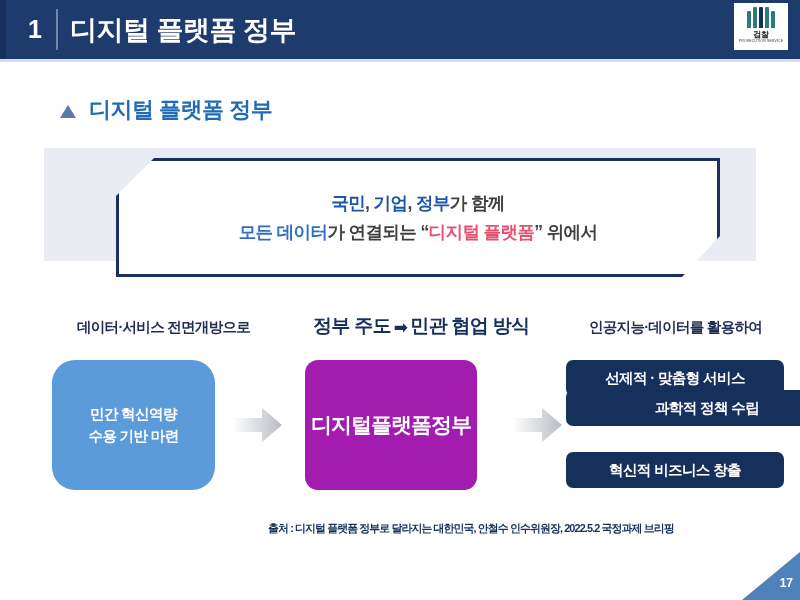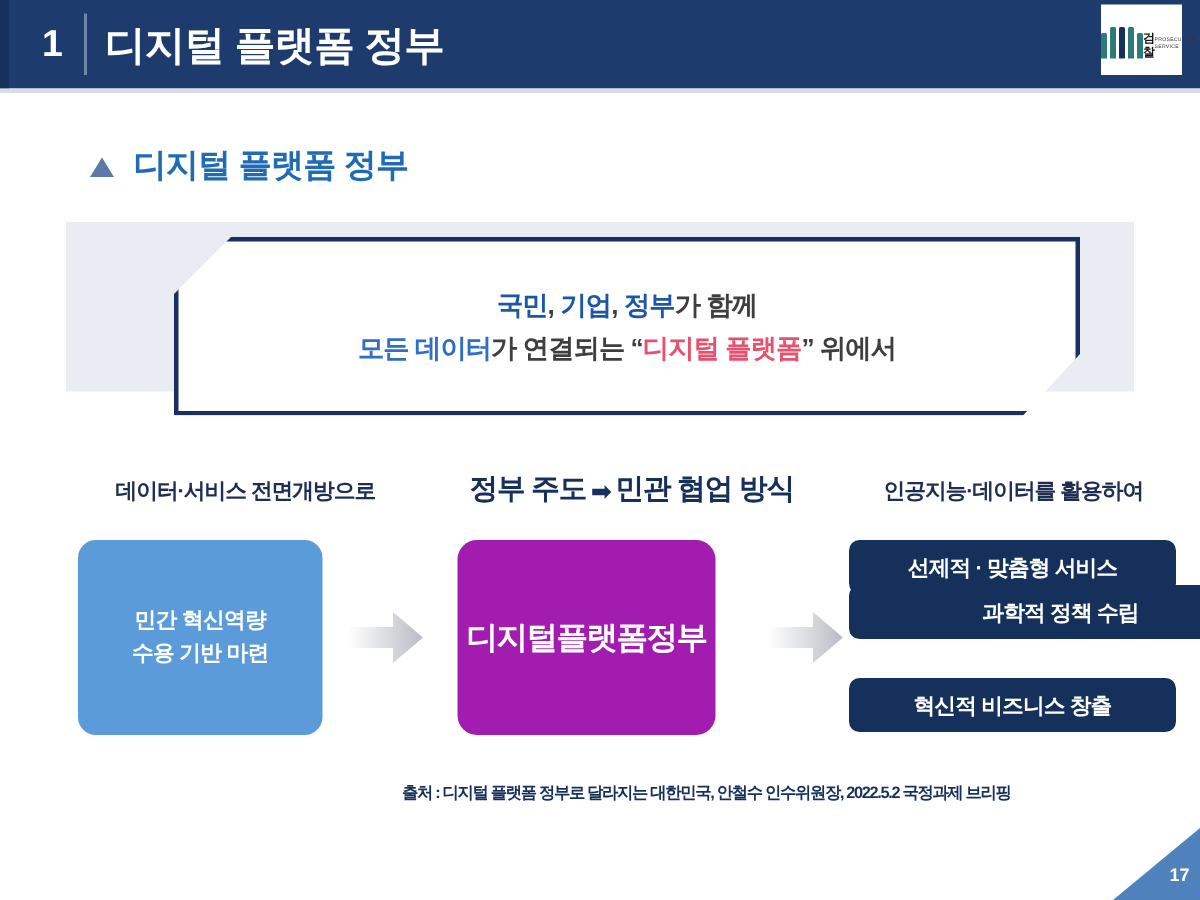--- a/index.html
+++ b/index.html
@@ -66,20 +66,21 @@
     background: #d7dce6;
   }
 
   
   .logo {
     position: absolute;
     right: 12px; top: 3px;
     width: 54px; height: 47px;
     background: #ffffff;
     display: flex;
+    flex-direction: column;
     align-items: center;
     justify-content: flex-start;
     padding-top: 4px;
     box-sizing: border-box;
   }
   .logo-bars {
     display: flex;
     align-items: flex-end;
     gap: 2px;
     height: 21px;
@@ -184,24 +185,25 @@
     font-size: 17px;
     vertical-align: -1px;
     margin: 0 3px;
   }
 
   .box-left {
     position: absolute;
     left: 52px; top: 360px;
     width: 163px; height: 130px;
     background: #5b9bd9;
-    border-radius: 12px;
-    display: flex;
-    align-items: center;
-    justify-content: center;
+    border-radius: 23px;
+    display: flex;
+    align-items: center;
+    justify-content: center;
+    font-family: Liberation Serif, serif;
   }
   .box-left-text {
     color: #ffffff;
     font-size: 14.5px;
     font-weight: bold;
     line-height: 22px;
     text-align: center;
     letter-spacing: -0.5px;
   }
 

